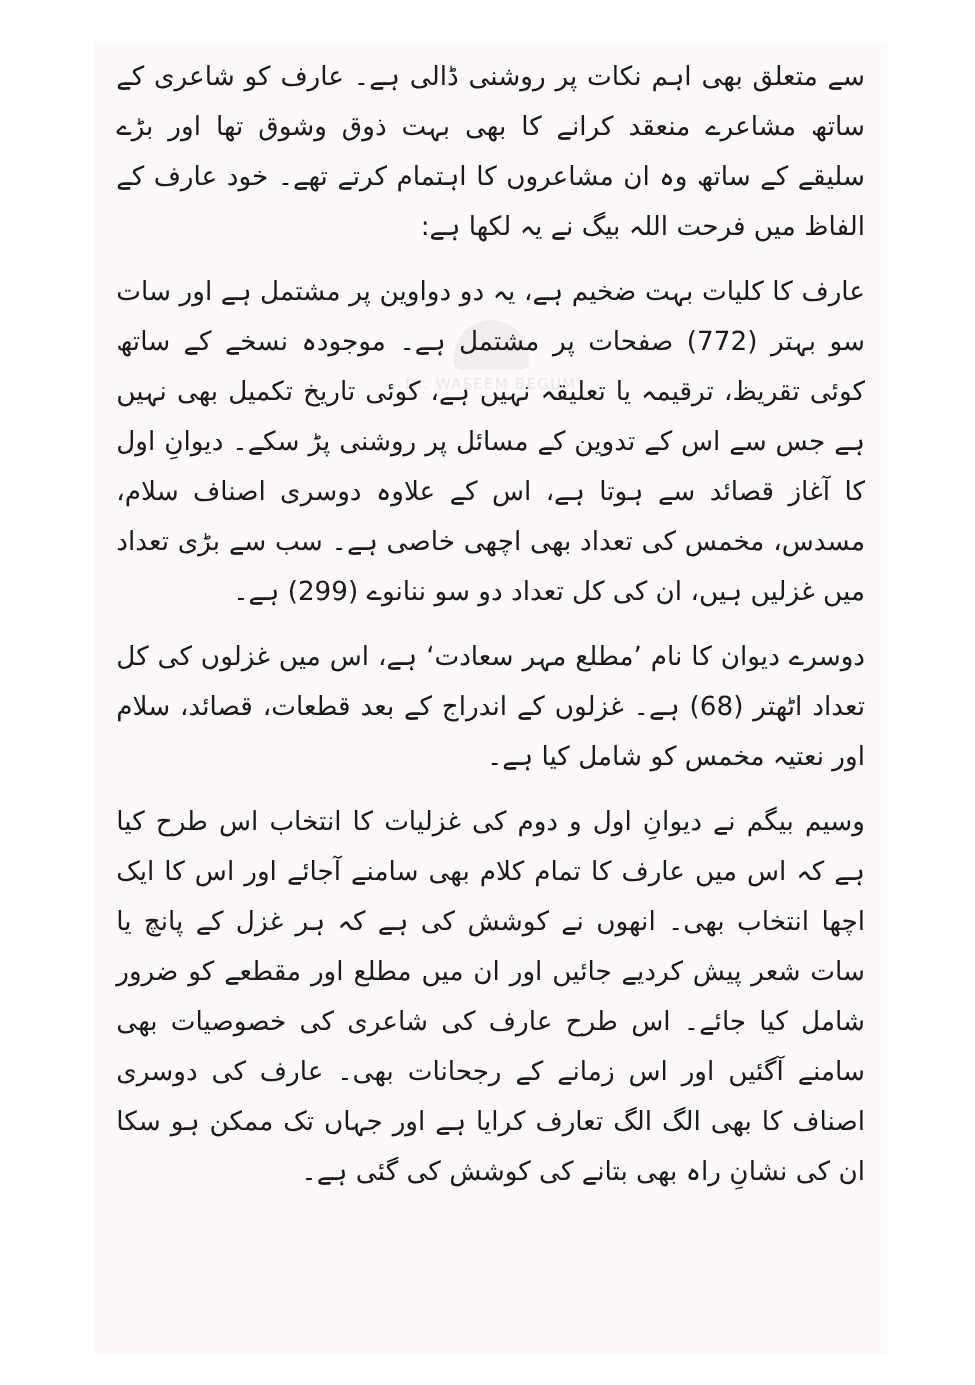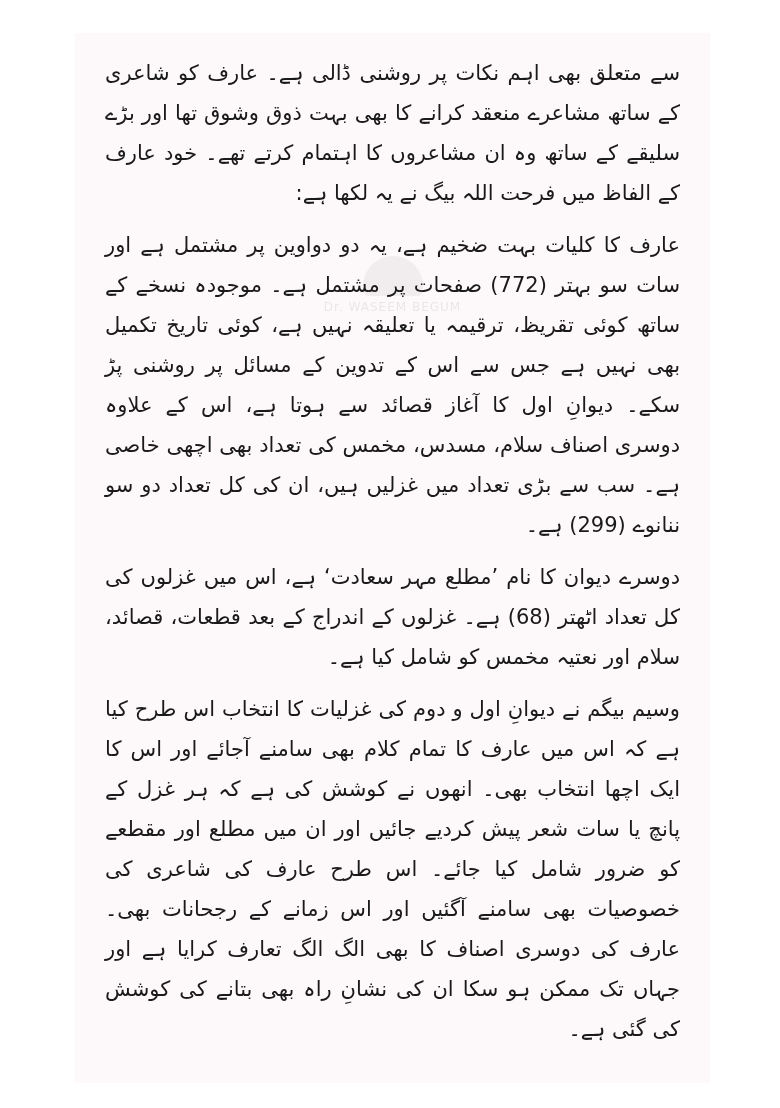--- a/index.html
+++ b/index.html
@@ -44,21 +44,21 @@
       position: relative;
       direction: rtl;
       text-align: justify;
       text-align-last: right;
       font-family: "DejaVu Sans", sans-serif;
       font-size: 21px;
       line-height: 40px;
       color: #1a1a1a;
     }
     .para {
-      margin: 12px;
+      margin: 0;
     }
     .para + .para {
       margin-top: 12px;
     }
     .quote {
       margin: 10px 88px 0 88px;
       text-align: justify;
       text-align-last: right;
     }
     .citation {

